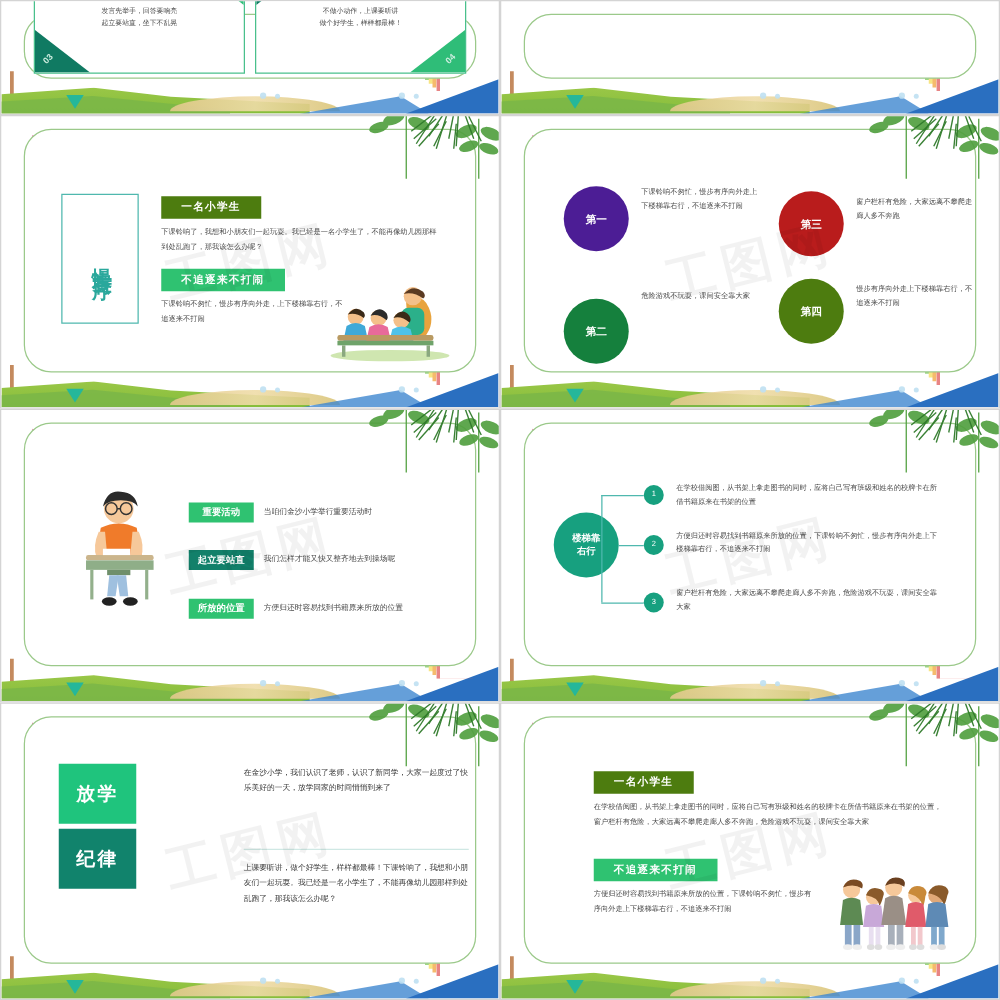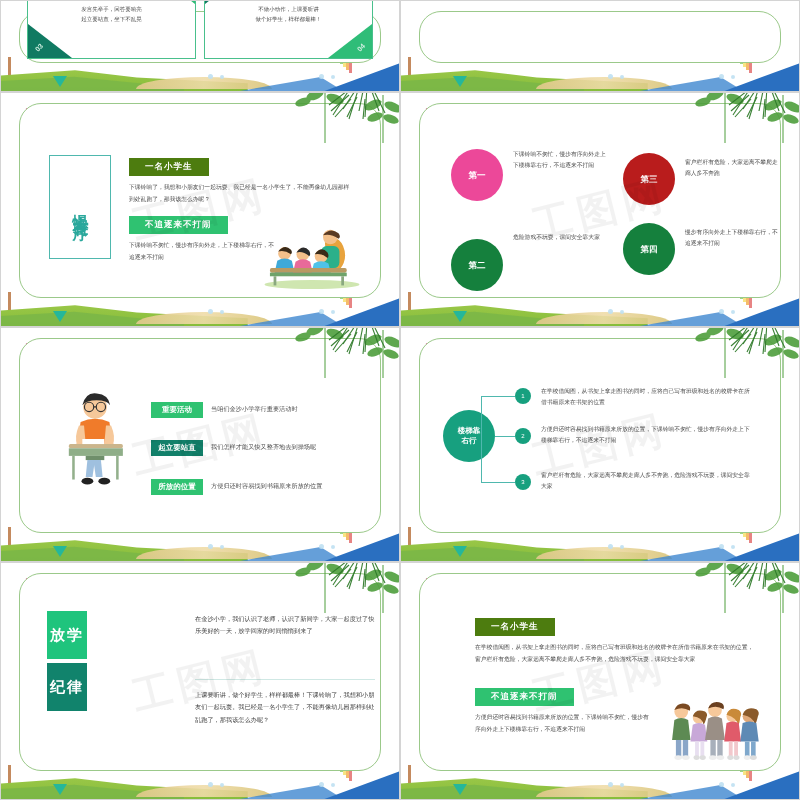--- a/index.html
+++ b/index.html
@@ -163,21 +163,21 @@
   .flow-node {
     position: absolute; width: 16px; height: 16px; border-radius: 50%;
     background: #17a07f; color: #fff; font-size: 6px;
     display: flex; align-items: center; justify-content: center;
   }
   .flow-txt { position: absolute; font-size: 5.8px; line-height: 1.95; color: #4a4a4a; }
   .flow-line { position: absolute; background: #4fb8ae; }
 
   
   .gcell {
-    position: absolute; width: 40px; height: 48px; color: #fff;
+    position: absolute; width: 62px; height: 48px; color: #fff;
     display: flex; align-items: center; justify-content: center;
     font-size: 15px; font-weight: bold; letter-spacing: 2px;
   }
   .g-light { background: #1fc47d; }
   .g-dark { background: #11836c; }
   .s7-para { position: absolute; font-size: 6.2px; line-height: 2.0; color: #3a3a3a; }
   .s7-rule { position: absolute; height: 1px; background: #cfe8e4; }
 
   
   .illus { position: absolute; z-index: 6; }
@@ -429,30 +429,30 @@
         <use href="#sym-leaves"></use>
       </svg>
     <div class="hdr">
       <svg class="pinwheel">
           <use href="#sym-pinwheel"></use>
         </svg>
       <span class="hdr-title">我是守纪的好孩子</span>
     </div>
 
     <div style="position:absolute;left:18px;right:18px;top:34px;bottom:28px;z-index:5">
-      <div class="circle-badge c4" style="background:#ec4899;left:32px;top:22px">第一</div>
+      <div class="circle-badge c4" style="background:#4c1d95;left:32px;top:22px">第一</div>
       <div class="c4txt" style="left:94px;top:22px;width:98px">下课铃响不匆忙，慢步有序向外走上下楼梯靠右行，不追逐来不打闹</div>
 
       <div class="circle-badge c4" style="background:#15803d;left:32px;top:112px">第二</div>
       <div class="c4txt" style="left:94px;top:105px;width:98px">危险游戏不玩耍，课间安全靠大家</div>
 
       <div class="circle-badge c4" style="background:#b91c1c;left:204px;top:26px">第三</div>
       <div class="c4txt" style="left:266px;top:30px;width:96px">窗户栏杆有危险，大家远离不攀爬走廊人多不奔跑</div>
 
-      <div class="circle-badge c4" style="background:#15803d;left:204px;top:96px">第四</div>
+      <div class="circle-badge c4" style="background:#4d7c0f;left:204px;top:96px">第四</div>
       <div class="c4txt" style="left:266px;top:100px;width:96px">慢步有序向外走上下楼梯靠右行，不追逐来不打闹</div>
     </div>
 
     <div class="wm">工图网</div>
     <div class="bg-bottom">
       <div class="pole"></div>
       <div class="grass"></div>
         <div class="grass2"></div>
       <div class="sand"></div>
       <div class="blue-hill2"></div>

